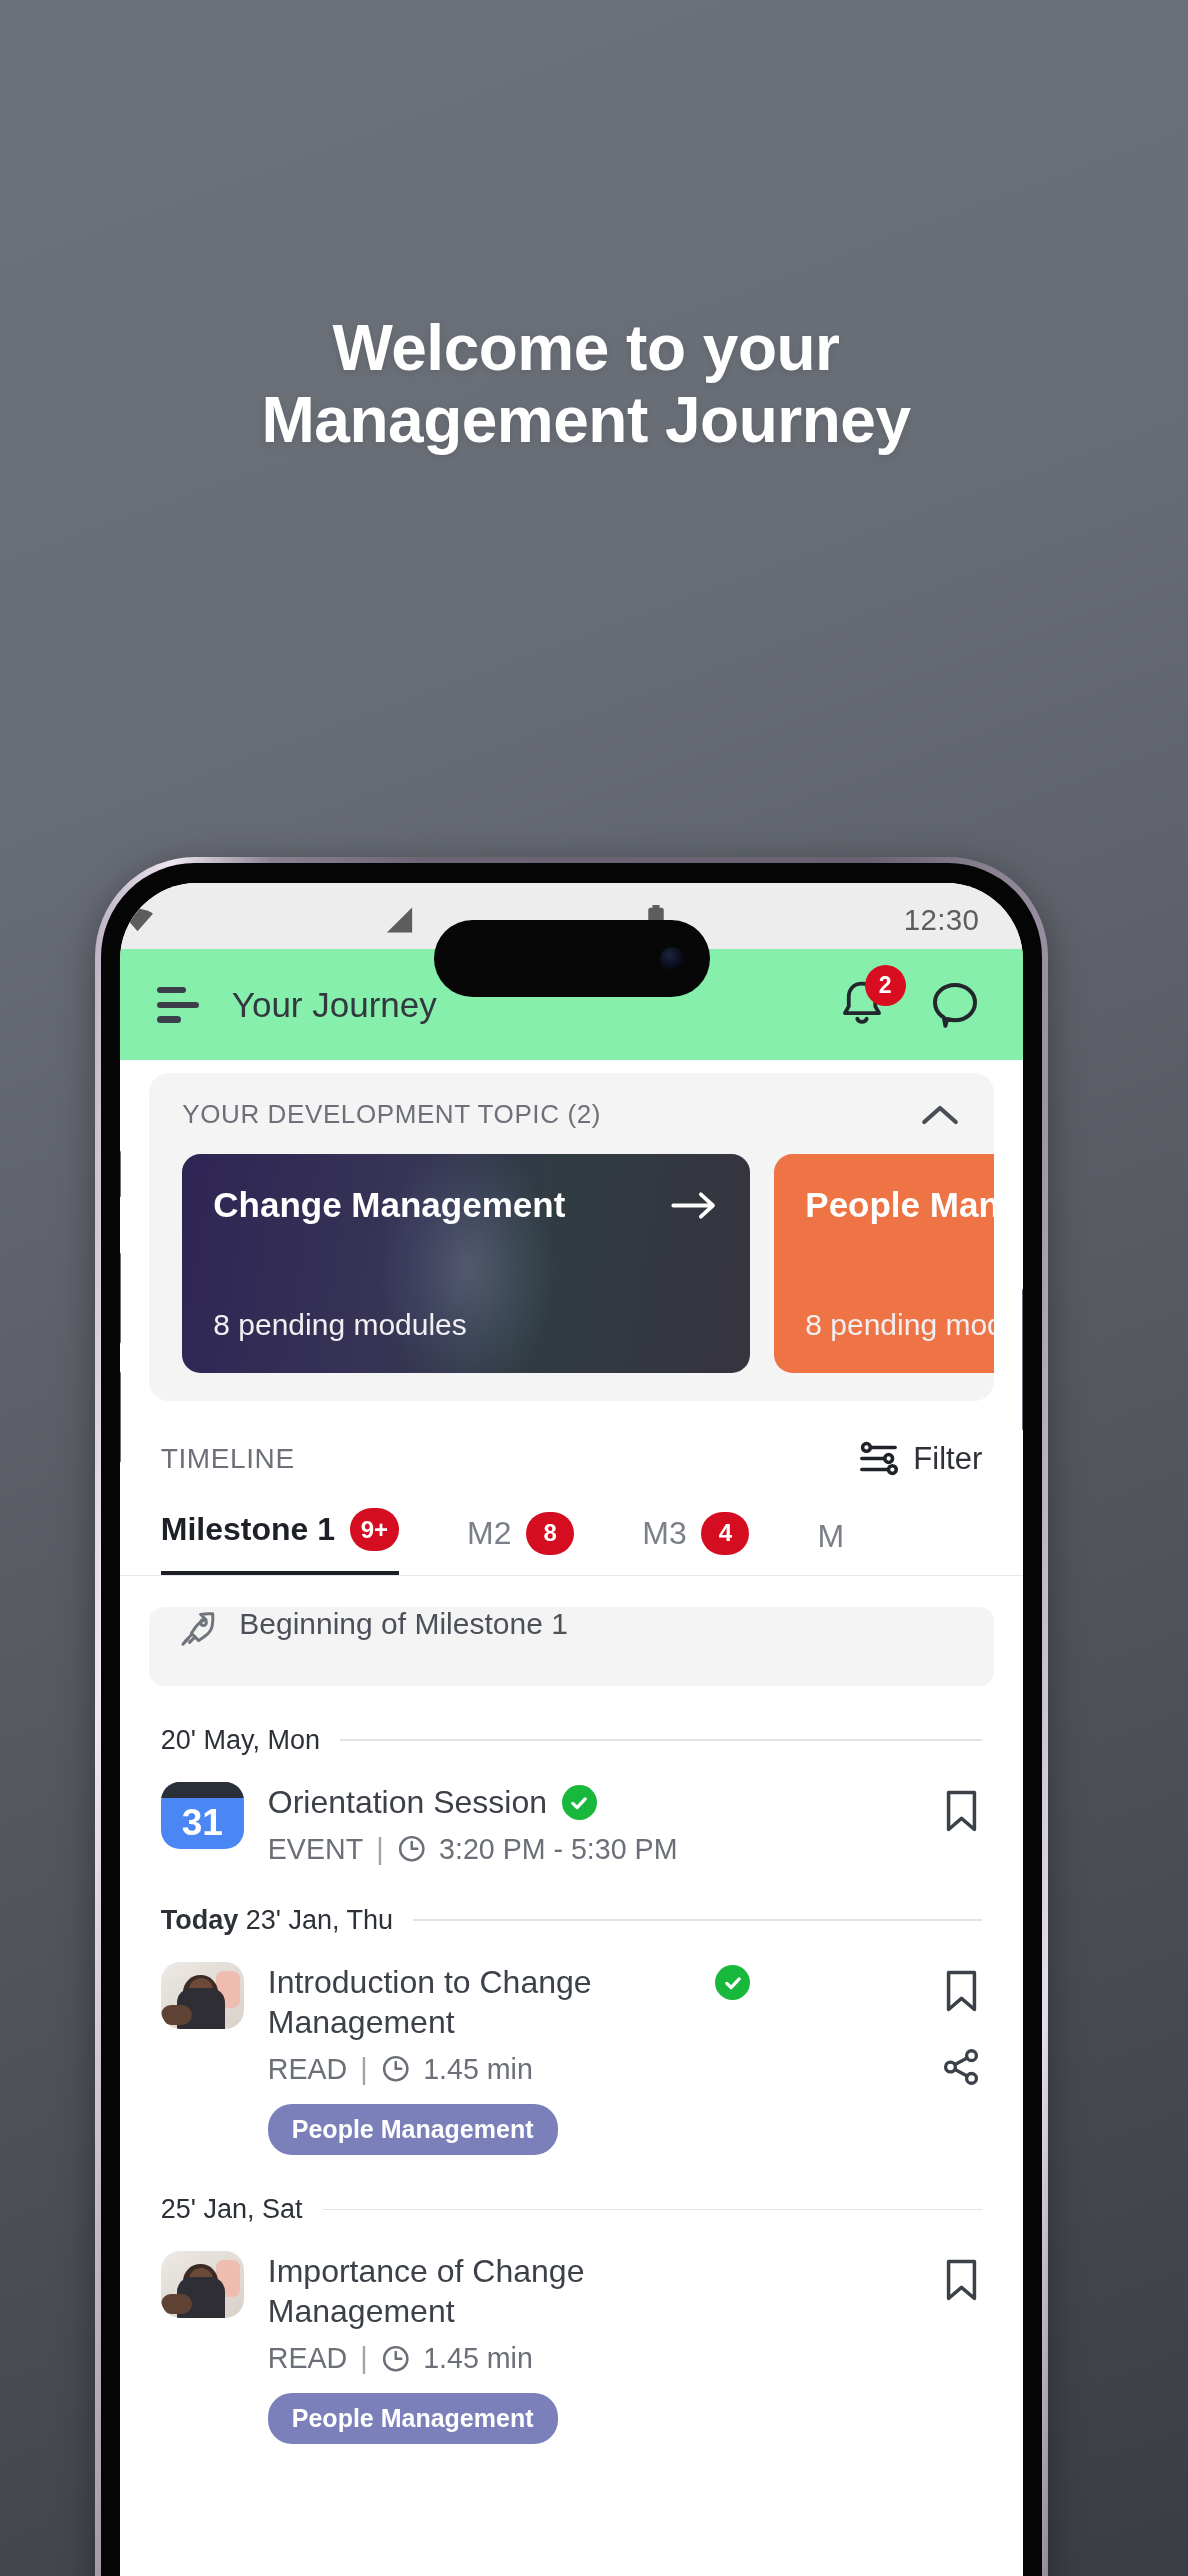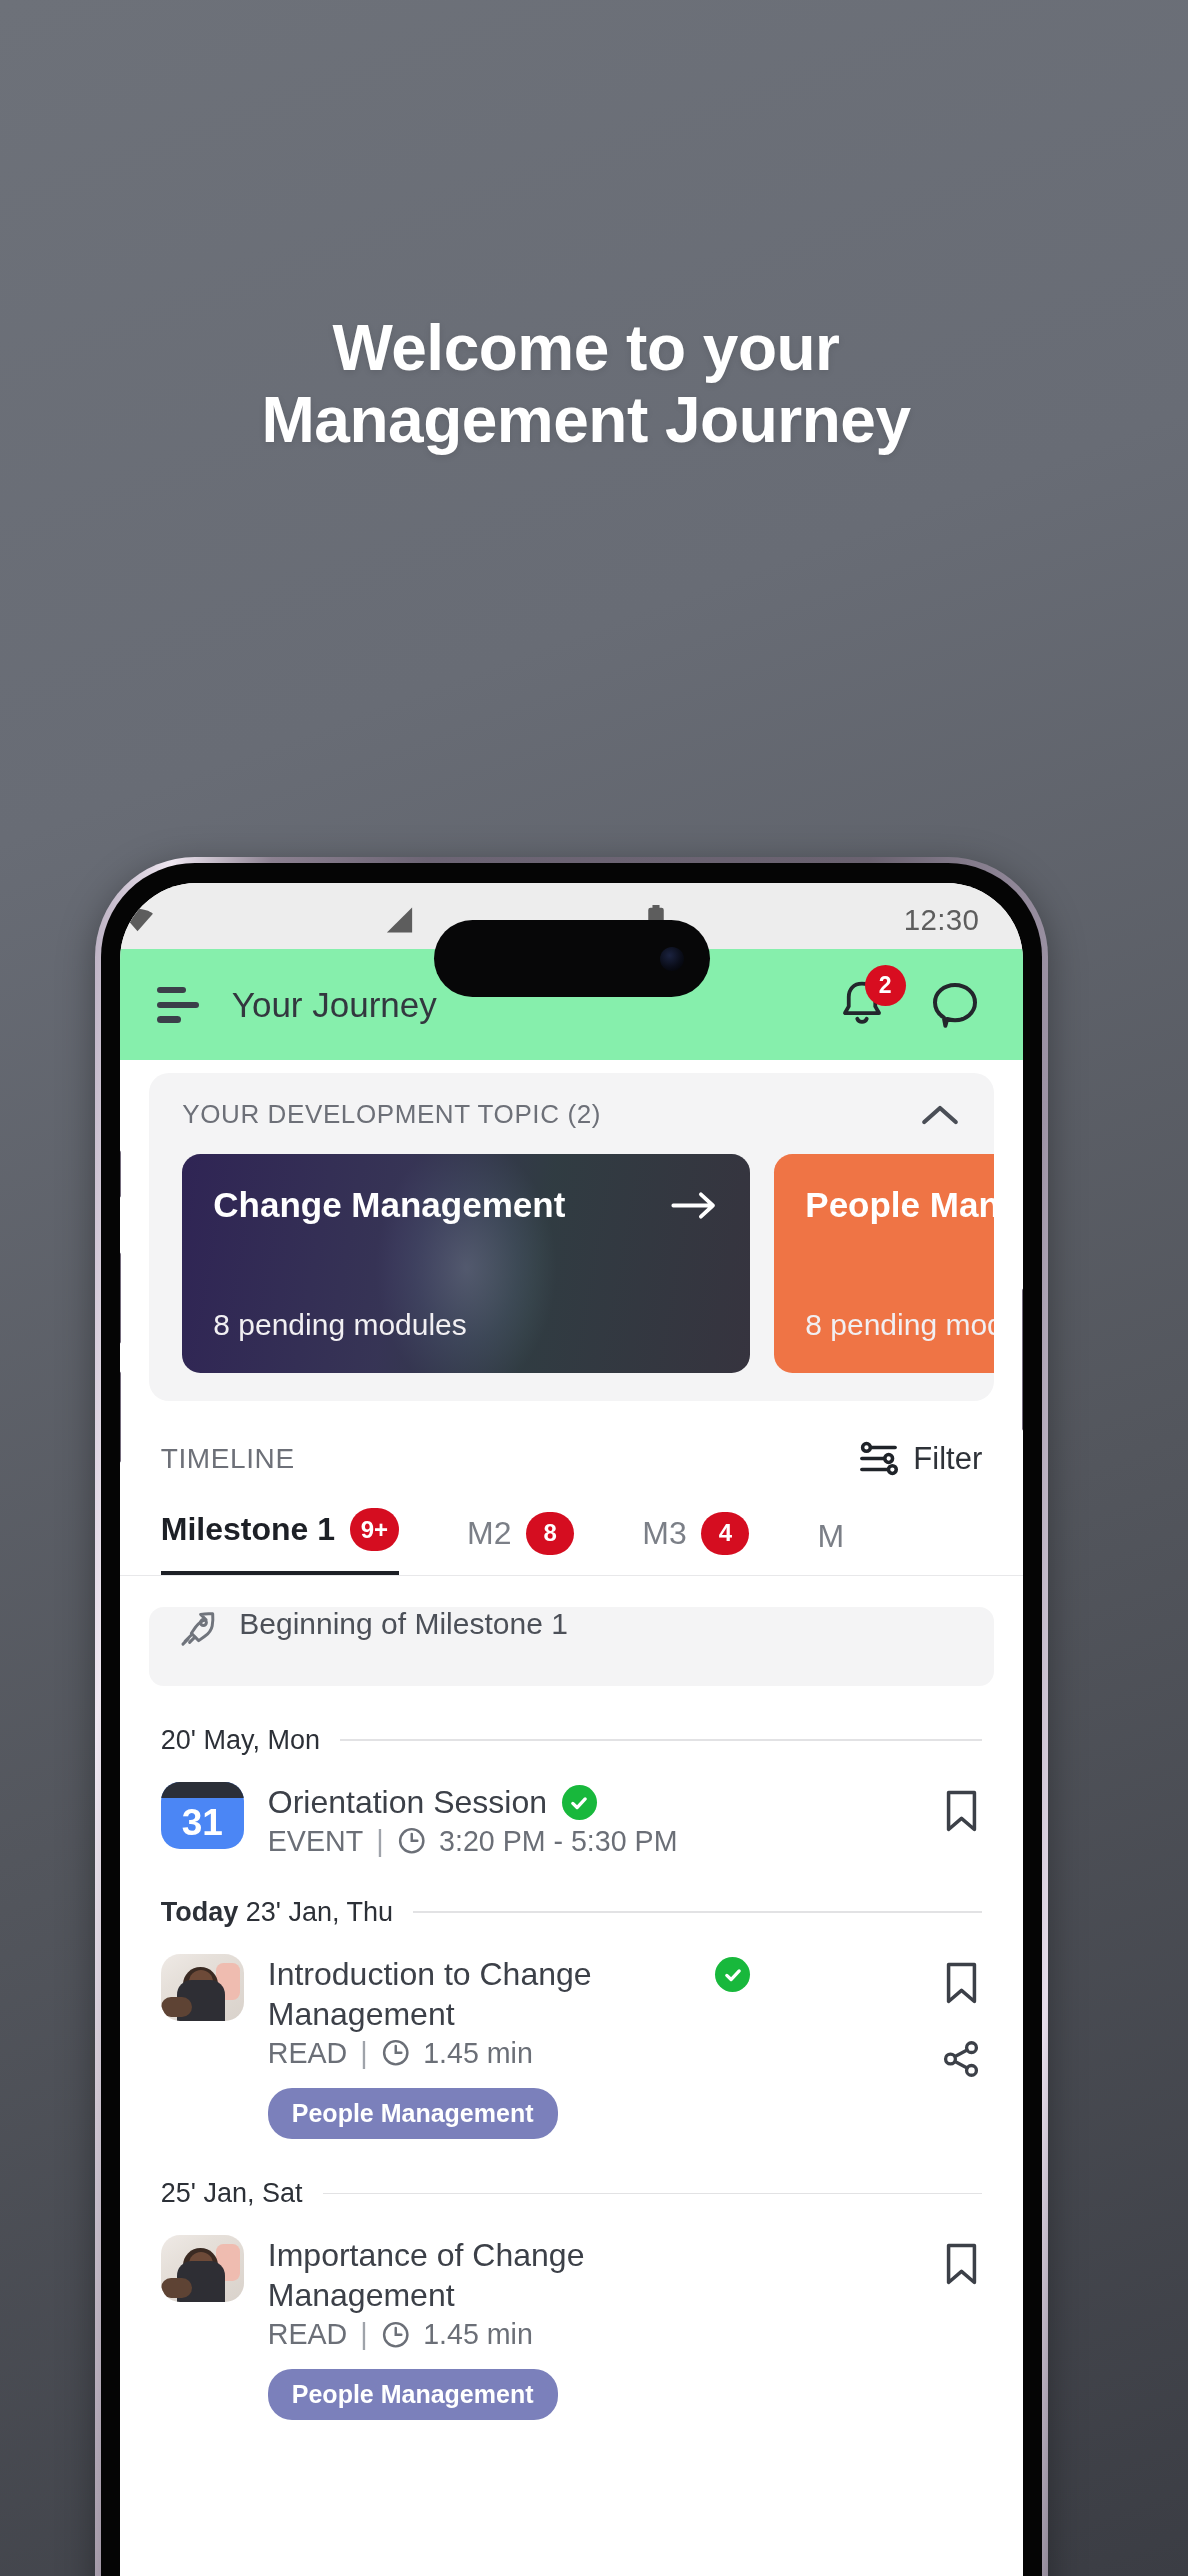--- a/index.html
+++ b/index.html
@@ -275,21 +275,21 @@
   }
   .check {
     flex: 0 0 auto;
     width: 35px; height: 35px; border-radius: 50%;
     background: #18b83c;
     display: flex; align-items: center; justify-content: center;
     margin-top: 3.7px;
   }
   .item-meta {
     display: flex; align-items: center; gap: 13px;
-    margin-top: 3px;
+    margin-top: 11px;
     font-size: 28.6px; color: #6b6f77;
   }
   .item-meta .sep { color: #9fa3aa; }
   .tag {
     display: inline-block;
     margin-top: 18.4px;
     background: #7b80bb;
     color: #fff;
     font-size: 25px; font-weight: 700;
     padding: 11px 24px;

